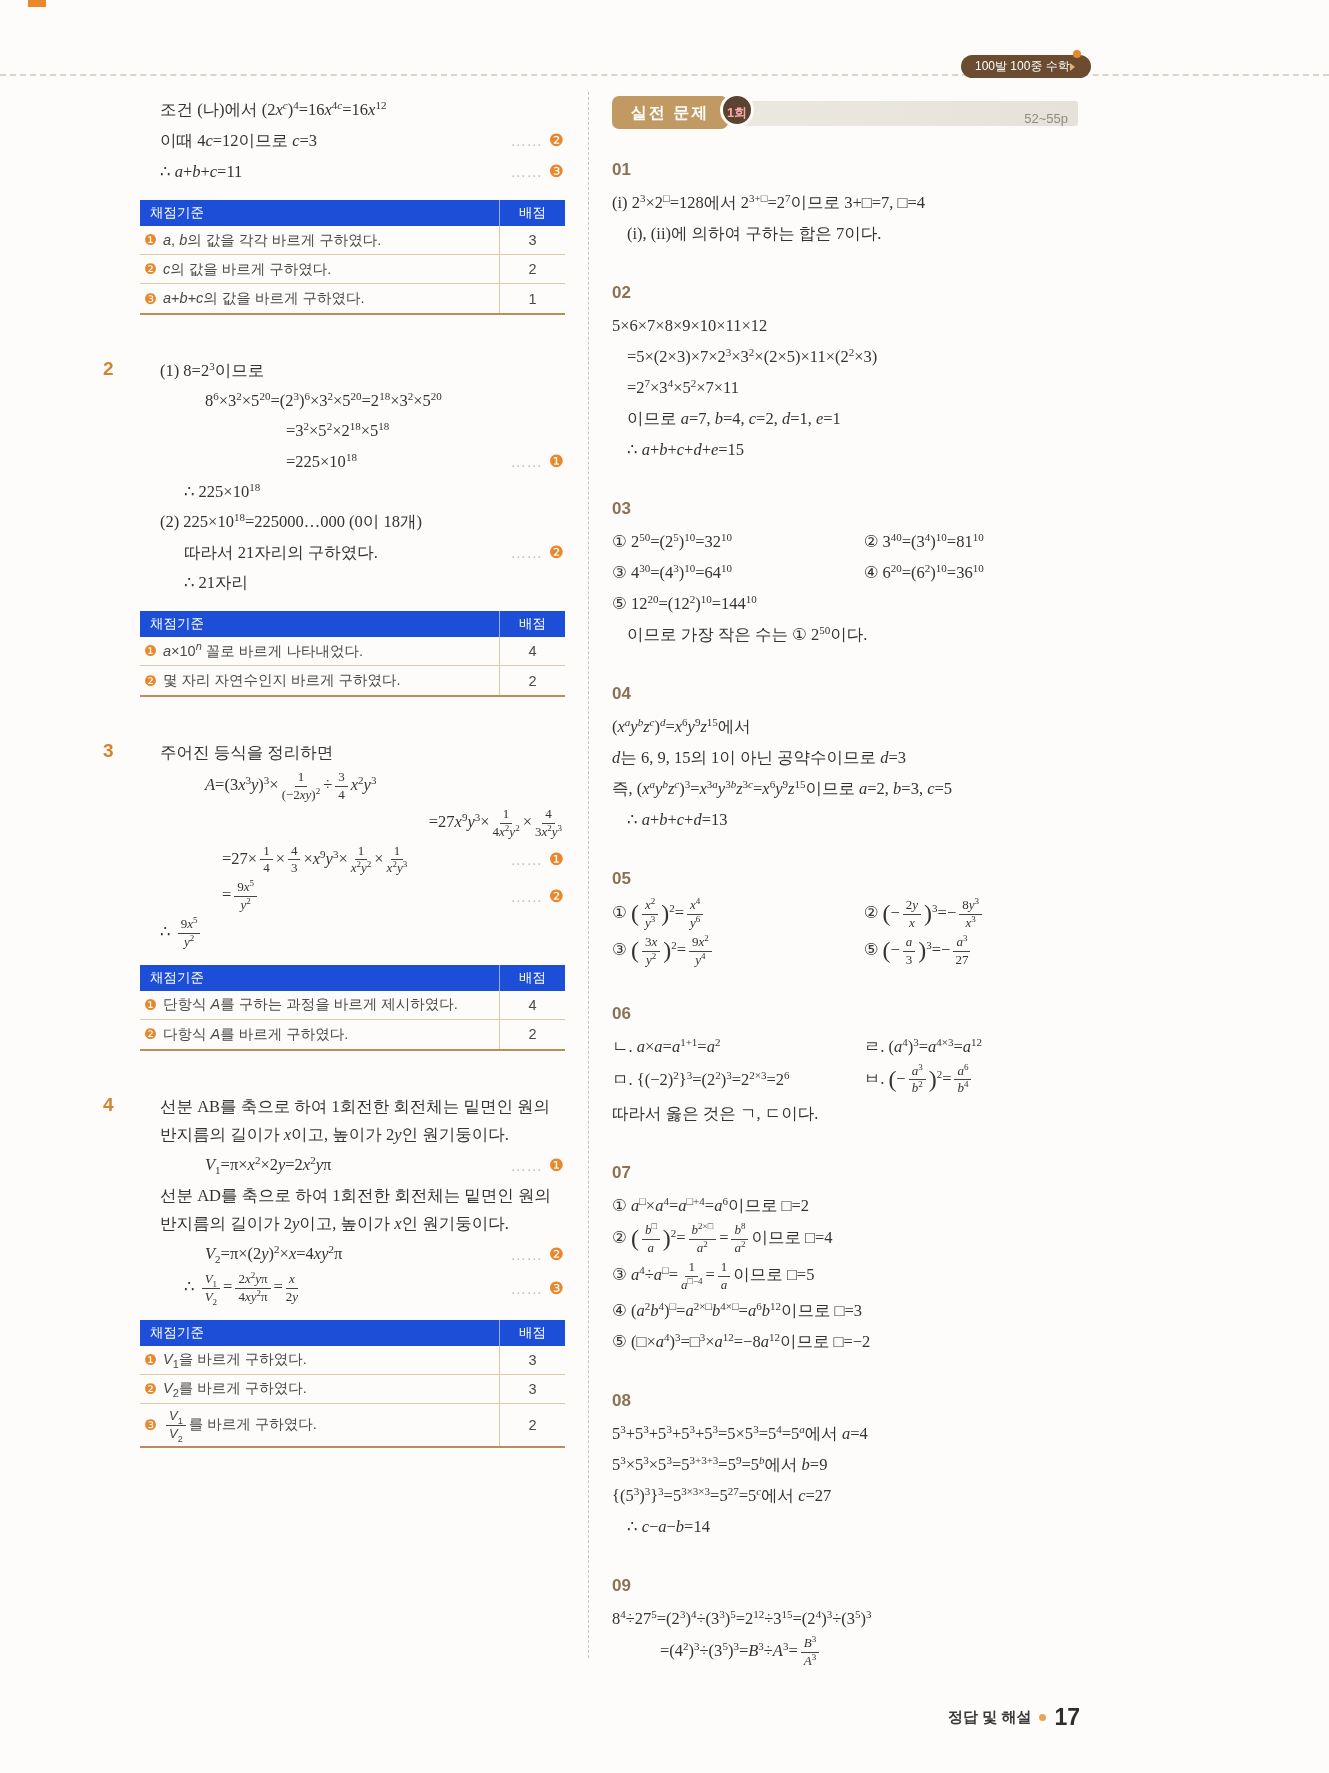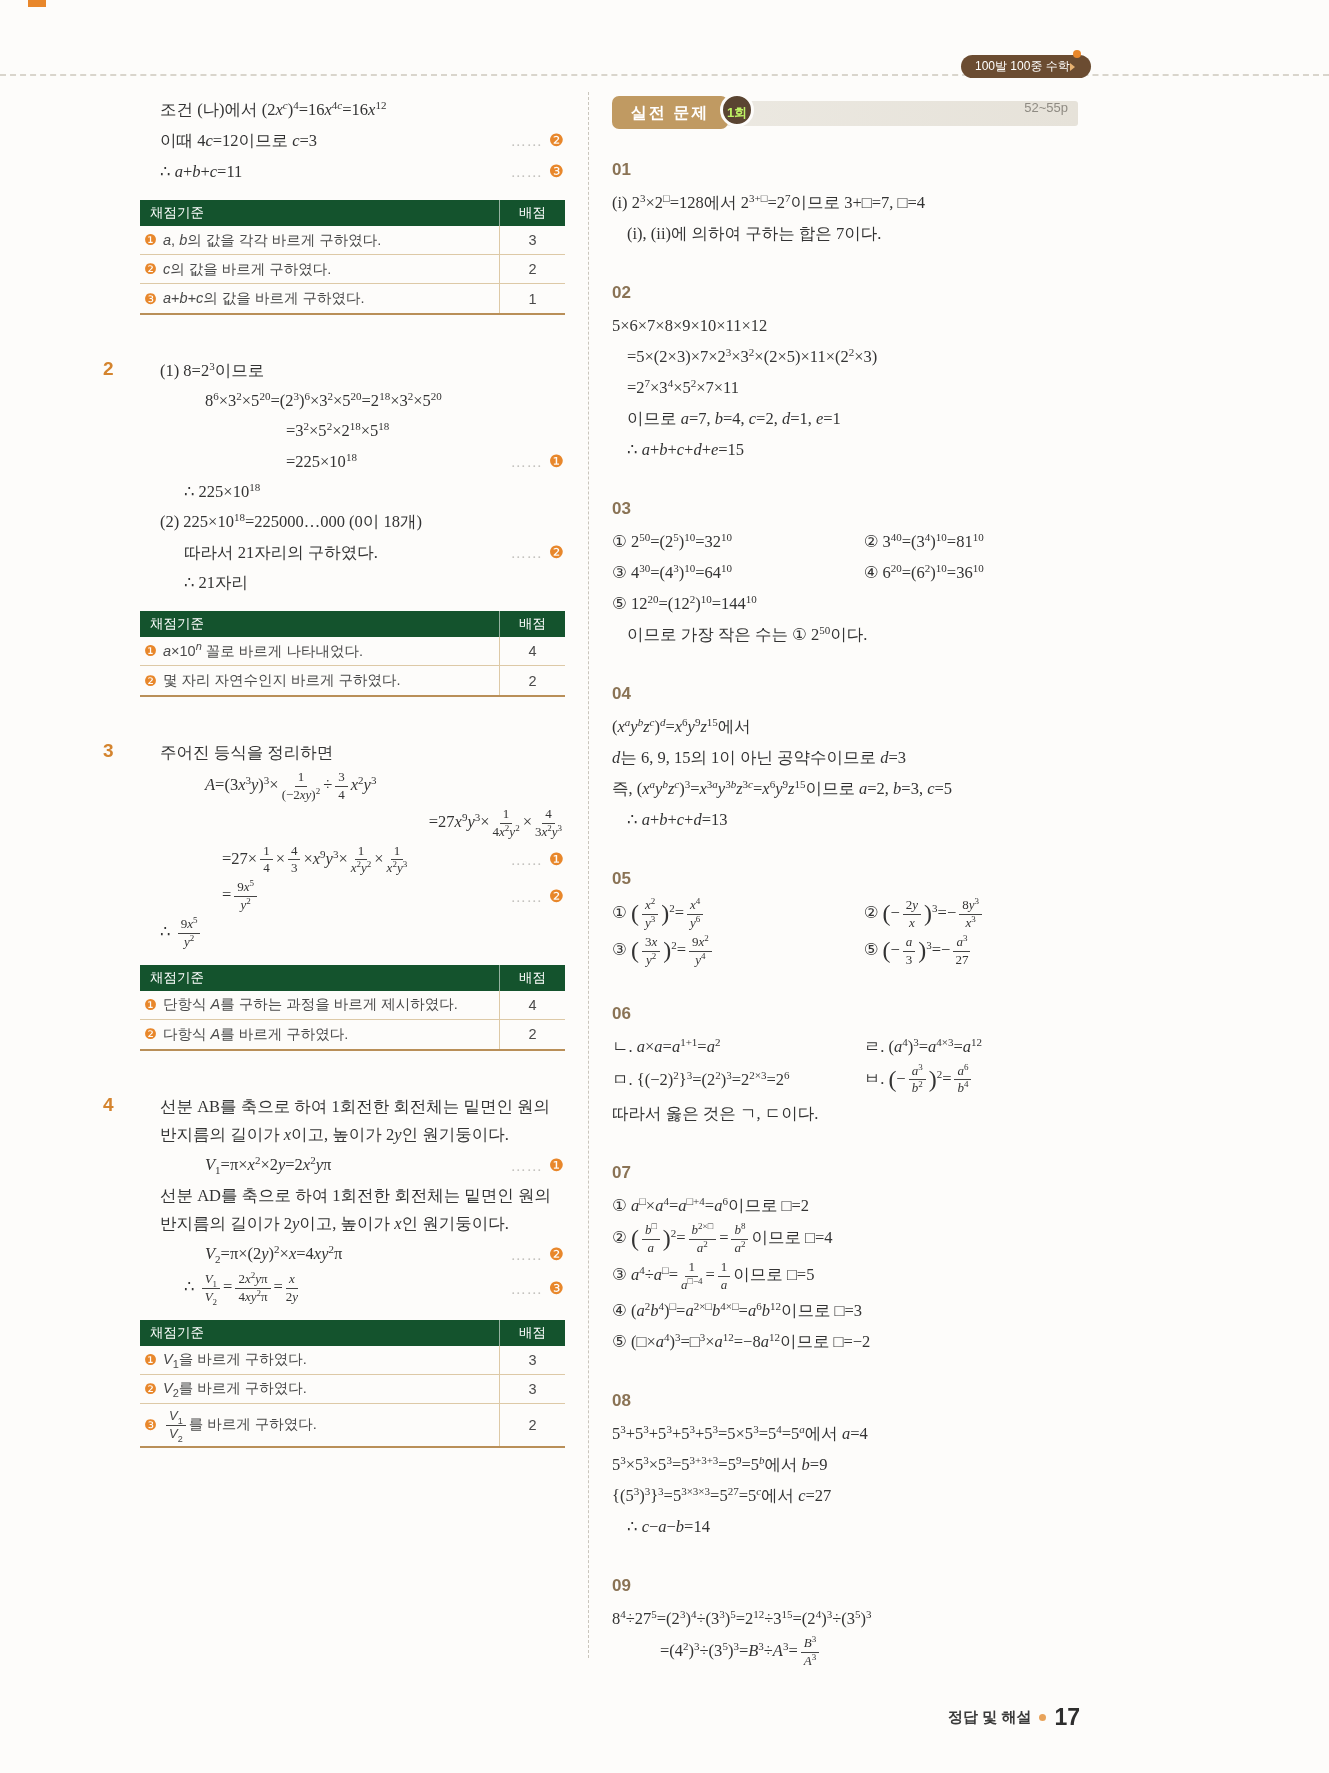--- a/index.html
+++ b/index.html
@@ -49,43 +49,43 @@
   sup{font-size:11px;vertical-align:super;line-height:0;}
   sub{font-size:11px;vertical-align:sub;line-height:0;}
   i{font-style:italic;}
   .fr{display:inline-flex;flex-direction:column;align-items:center;vertical-align:middle;font-size:13px;line-height:1.3;margin:0 3px;text-align:center;}
   .fr>span:first-child{border-bottom:1px solid #444;padding:0 3px;}
   .fr sup,.fr sub{font-size:9px;}
   .lp{font-size:1.45em;font-weight:normal;vertical-align:middle;line-height:1;}
 
   
   .rubric{margin:12px 0 42px 37px;font-family:"Liberation Sans","DejaVu Sans",sans-serif;font-size:14.5px;color:#4a4a4a;border-bottom:2px solid #b98f58;}
-  .rhd{display:flex;background:#14532d;color:#fff;height:26px;line-height:26px;font-size:13.5px;}
+  .rhd{display:flex;background:#1d4ed8;color:#fff;height:26px;line-height:26px;font-size:13.5px;}
   .rhd .c1{flex:1;padding-left:10px;}
   .rhd .c2{flex:0 0 66px;text-align:center;border-left:1px solid rgba(255,255,255,.55);}
   .rrow{display:flex;border-bottom:1px solid #ddc9a6;align-items:stretch;min-height:29px;}
   .rrow:last-child{border-bottom:none;}
   .rrow .c1{flex:1;padding:4px 0 4px 4px;display:flex;align-items:center;}
   .rrow .c2{flex:0 0 66px;border-left:1px solid #ddc9a6;display:flex;align-items:center;justify-content:center;}
   .rn{color:#e8872b;font-weight:normal;margin-right:6px;font-family:"DejaVu Sans",sans-serif;}
 
   
   .section-head{position:relative;height:36px;margin-bottom:26px;}
   .strip{position:absolute;left:10px;right:0;top:5px;height:25px;background:linear-gradient(90deg,#edeae3,#e6e2d9);border-radius:3px;}
   .badge{
     position:absolute;left:0;top:0;width:116px;height:33px;background:#c09a62;border-radius:7px;
     color:#fff;font-family:"Liberation Sans","DejaVu Sans",sans-serif;font-size:16px;font-weight:bold;
     text-align:center;line-height:33px;letter-spacing:2px;
   }
   .round{
     position:absolute;left:108px;top:-3px;width:34px;height:34px;background:#5a4431;
-    border:3px solid #fdfcfa;border-radius:50%;color:#bef264;font-size:13px;font-weight:bold;
+    border:3px solid #fdfcfa;border-radius:50%;color:#fca5a5;font-size:13px;font-weight:bold;
     text-align:center;line-height:34px;font-family:"Liberation Sans","DejaVu Sans",sans-serif;
   }
-  .pages{position:absolute;right:10px;top:4px;font-family:"Liberation Sans","DejaVu Sans",sans-serif;font-size:13px;color:#8f8b83;}
+  .pages{position:absolute;right:10px;top:15px;font-family:"Liberation Sans","DejaVu Sans",sans-serif;font-size:13px;color:#8f8b83;}
 
   .prob{display:flex;margin-bottom:31px;flex-direction:column;}
 
   
   .footer{position:absolute;left:860px;top:1704px;width:220px;text-align:right;font-family:"Liberation Sans","DejaVu Sans",sans-serif;display:flex;align-items:center;justify-content:flex-end;gap:8px;}
   .flabel{font-size:15px;font-weight:bold;color:#3a3a3a;}
   .fdot{width:7px;height:7px;border-radius:50%;background:#e8a35a;display:inline-block;}
   .fnum{font-size:23px;font-weight:bold;color:#2e2e2e;}
 </style>
 </head>

